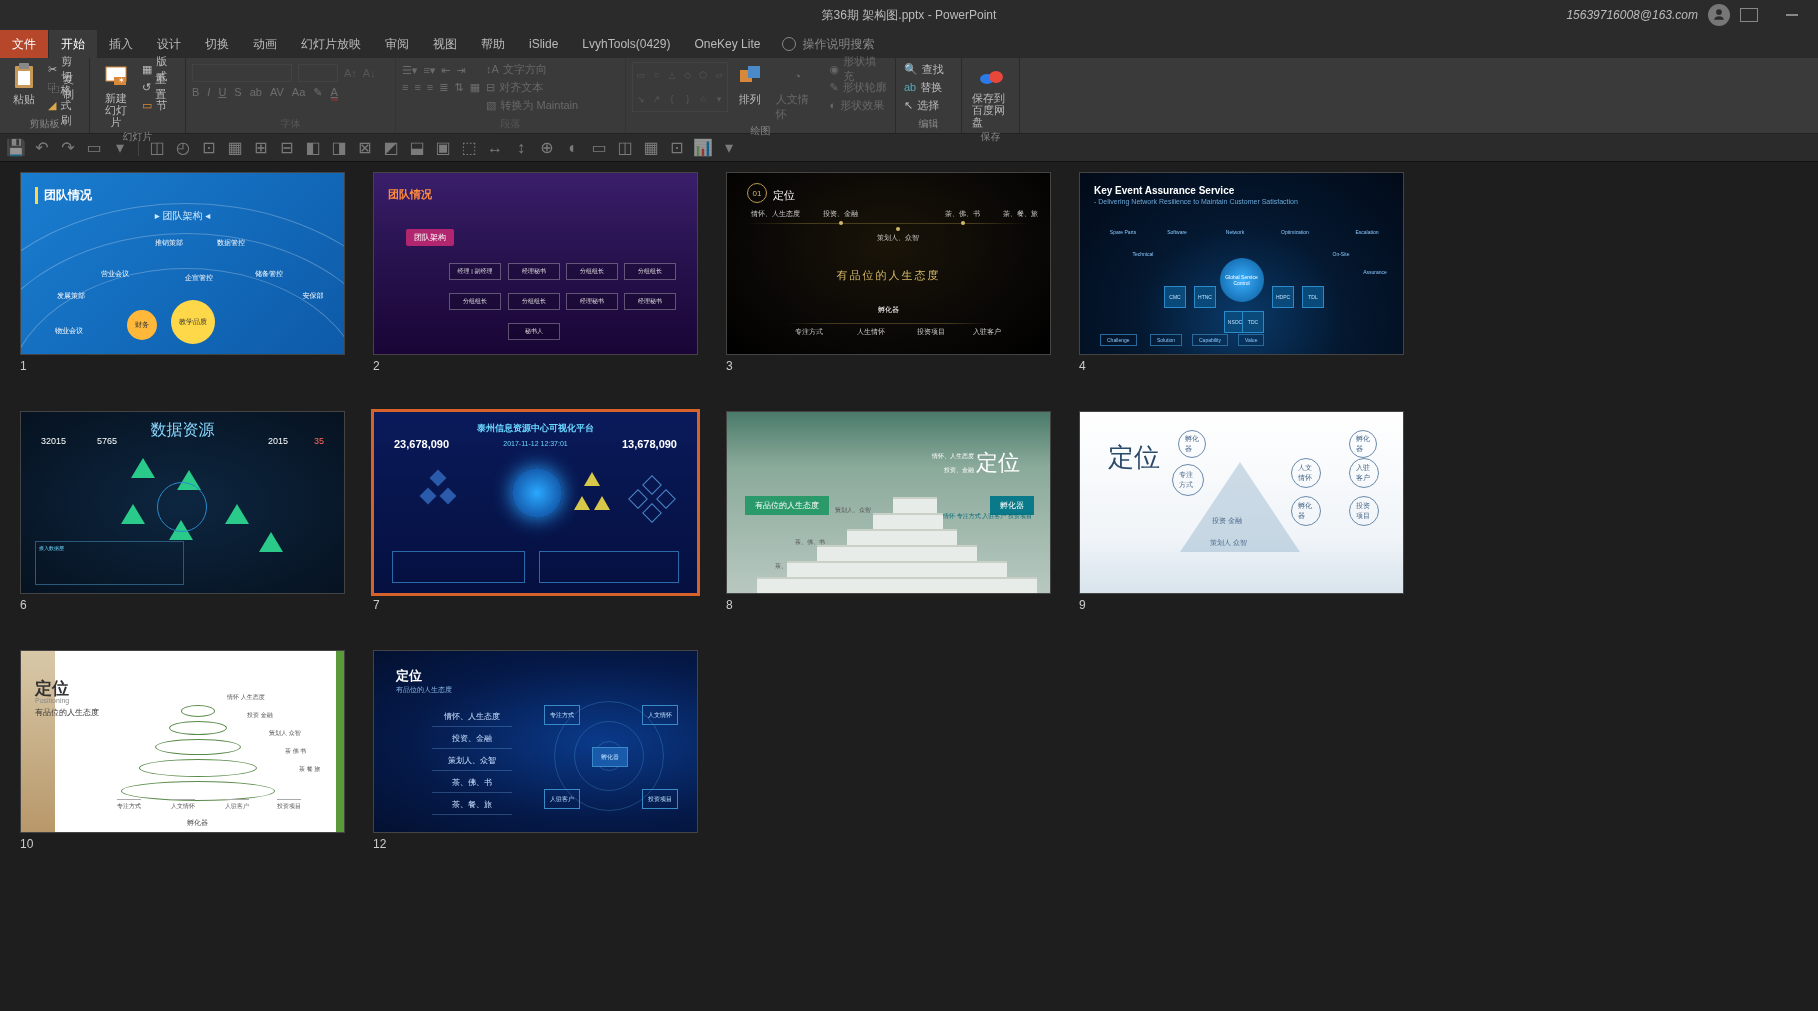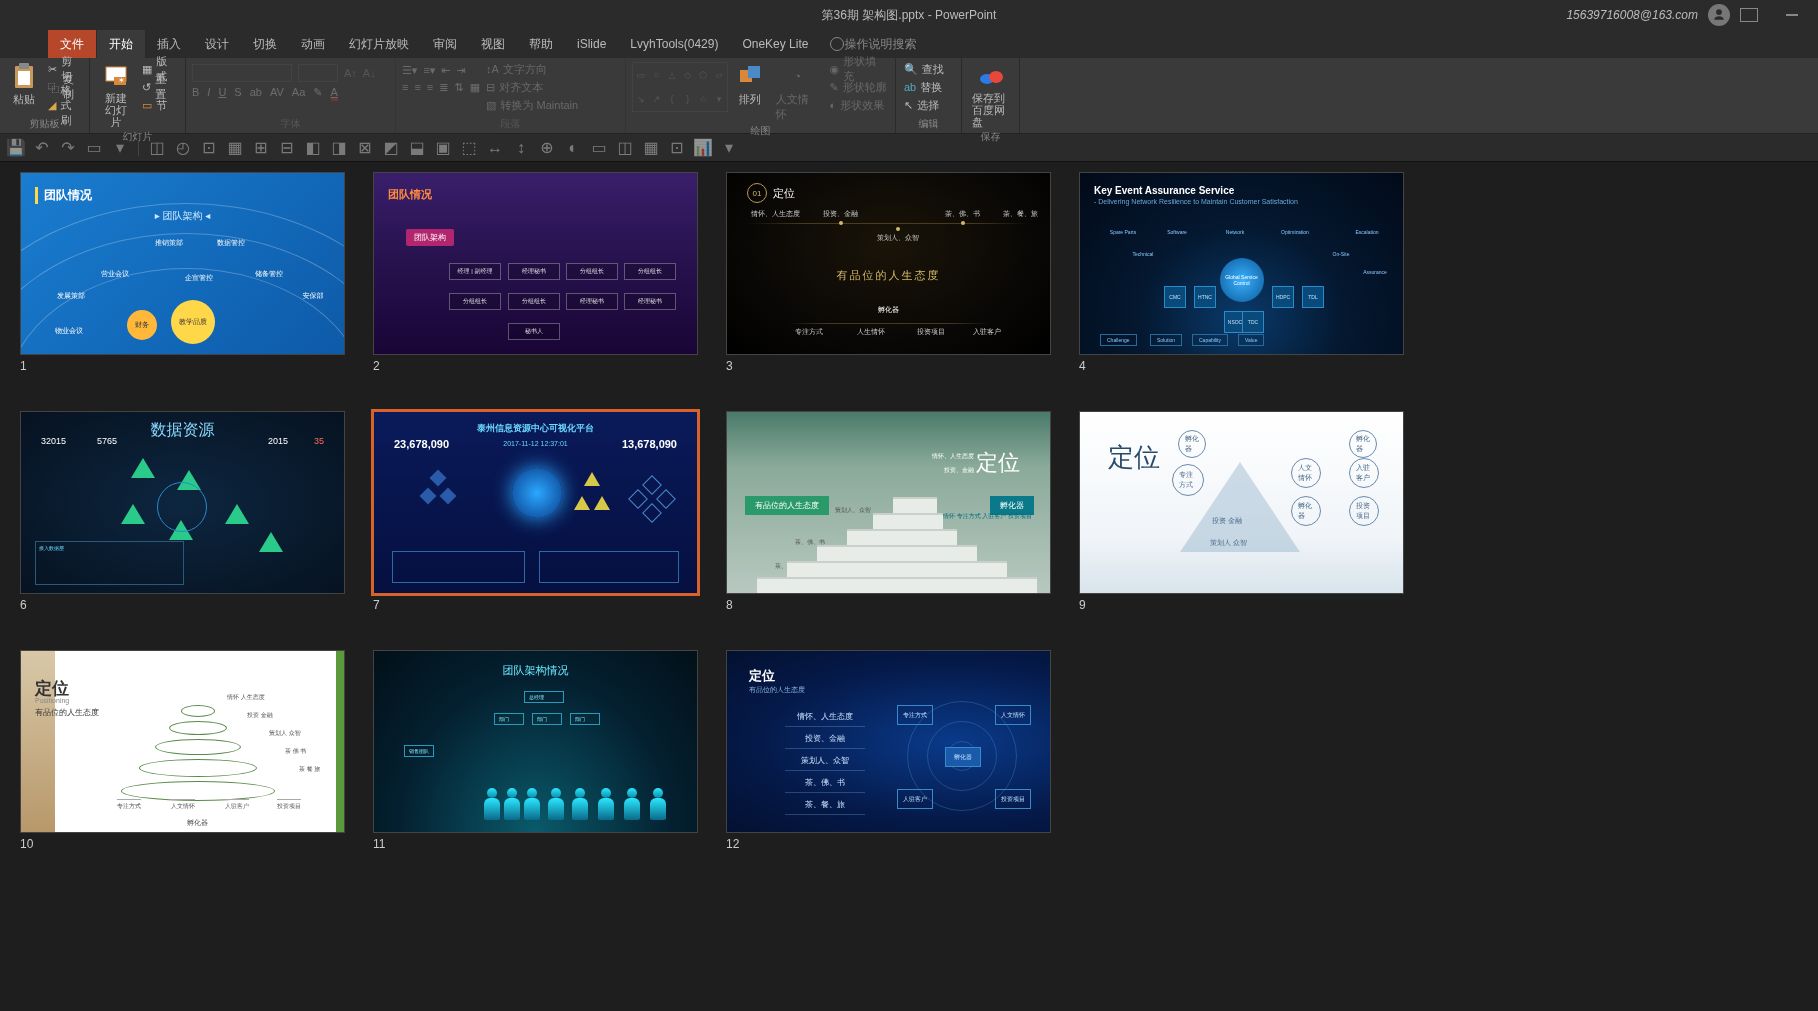--- a/index.html
+++ b/index.html
@@ -7,23 +7,23 @@
 .title-bar { height: 30px; background: #2b2b2b; display: flex; align-items: center; justify-content: center; position: relative; font-size: 12px; }
 .title-bar .center { color: #bbb; }
 .title-bar .right { position: absolute; right: 60px; display: flex; align-items: center; gap: 10px; color: #bbb; font-size: 12px; font-style: italic; }
 .avatar { width: 22px; height: 22px; border-radius: 50%; background: #777; display: inline-flex; align-items: center; justify-content: center; }
 .avatar svg { width: 14px; height: 14px; fill: #2b2b2b; }
 .win-btn { width: 18px; height: 14px; border: 1px solid #888; display: inline-block; }
 .minimize { position: absolute; right: 20px; width: 12px; height: 2px; background: #888; top: 14px; }
 
 .menu-bar { height: 28px; background: #2b2b2b; display: flex; align-items: stretch; font-size: 12px; }
 .menu-bar .tab { padding: 0 12px; display: flex; align-items: center; color: #bbb; cursor: pointer; }
-.menu-bar .tab.file { background: #b7472a; color: #fff; margin-right: 1px; margin-left: 48px; }
+.menu-bar .tab.file { background: #b7472a; color: #fff; margin-right: 1px; }
 .menu-bar .tab.active { background: #3a3a3a; color: #fff; }
-.menu-bar .bulb { margin-left: 10px; display: flex; align-items: center; color: #888; }
+.menu-bar .bulb { margin-left: 10px; display: flex; align-items: center; gap: 6px; color: #888; }
 .bulb-icon { width: 14px; height: 14px; border-radius: 50%; border: 1px solid #888; position: relative; }
 
 .ribbon { height: 76px; background: #3a3a3a; border-bottom: 1px solid #222; display: flex; }
 .ribbon-group { border-right: 1px solid #2a2a2a; display: flex; flex-direction: column; padding: 2px 6px 0; }
 .ribbon-group-label { font-size: 10px; color: #888; text-align: center; margin-top: auto; padding-bottom: 2px; }
 .ribbon-content { display: flex; align-items: flex-start; gap: 4px; flex: 1; }
 .ribbon-btn-lg { display: flex; flex-direction: column; align-items: center; gap: 2px; padding: 2px 4px; font-size: 11px; color: #bbb; }
 .ribbon-btn-lg .icon-box { width: 28px; height: 28px; display: flex; align-items: center; justify-content: center; }
 .ribbon-btn-sm { display: flex; align-items: center; gap: 4px; font-size: 11px; color: #bbb; padding: 1px 2px; height: 18px; }
 .ribbon-col { display: flex; flex-direction: column; gap: 0; }
@@ -47,21 +47,21 @@
 .arc { position:absolute; border:1px solid rgba(255,255,255,0.25); border-radius:50%; }
 .s1 .node{ position:absolute; width:30px; height:30px; border-radius:50%; background:#ffd84a; font-size:7px; color:#333; display:flex; align-items:center; justify-content:center; text-align:center;}
 .s1 .lbl{position:absolute;font-size:7px;color:#fff;text-align:center;width:40px;}
 
 .s2 { background: linear-gradient(180deg,#3a1e6b 0%,#2a1452 40%,#1a0536 100%); }
 .s2-title{position:absolute;top:14px;left:14px;color:#ff8b3e;font-size:11px;font-weight:bold;}
 .s2-badge{position:absolute;top:56px;left:32px;background:#b1266e;color:#fff;font-size:8px;padding:3px 8px;border-radius:2px;}
 .s2-box{position:absolute;border:1px solid rgba(255,255,255,0.3);font-size:6px;color:#ddd;padding:3px 4px;text-align:center;background:rgba(0,0,0,0.15);}
 
 .s3 { background: radial-gradient(ellipse at center 40%, #1a1408 0%, #0a0806 60%, #000 100%); }
-.s3-badge{position:absolute;top:10px;left:20px;display:flex;align-items:center;gap:6px;}
+.s3-badge{position:absolute;top:10px;left:20px;display:flex;align-items:flex-end;gap:6px;}
 .s3-num{width:20px;height:20px;border:1px solid #b89a4a;border-radius:50%;display:flex;align-items:center;justify-content:center;font-size:8px;color:#d4b968;}
 .s3-title{color:#fff;font-size:11px;}
 .s3-center{position:absolute;top:95px;left:0;right:0;text-align:center;color:#d4b968;font-size:11px;letter-spacing:2px;}
 .s3-item{position:absolute;font-size:7px;color:#ccc;text-align:center;}
 .s3-dot{width:4px;height:4px;border-radius:50%;background:#d4b968;margin:2px auto;}
 .s3-line{position:absolute;height:1px;background:linear-gradient(90deg,transparent,#6a5a2a 20%,#6a5a2a 80%,transparent);opacity:0.6;}
 
 .s4 { background: radial-gradient(ellipse at center 80%, #0a3a6a 0%, #041830 45%, #020a18 100%); }
 .s4-title{position:absolute;top:12px;left:14px;color:#fff;font-size:10px;font-weight:bold;}
 .s4-sub{position:absolute;top:25px;left:14px;color:#6aa8d8;font-size:7px;}
@@ -590,39 +590,20 @@
         <div style="position:absolute;bottom:4px;left:166px;font-size:7px;color:#555">孵化器</div>
         <div class="s10-lbl" style="top:40px;left:206px;border:none">情怀 人生态度</div>
         <div class="s10-lbl" style="top:58px;left:226px;border:none">投资 金融</div>
         <div class="s10-lbl" style="top:76px;left:248px;border:none">策划人 众智</div>
         <div class="s10-lbl" style="top:94px;left:264px;border:none">茶 佛 书</div>
         <div class="s10-lbl" style="top:112px;left:278px;border:none">茶 餐 旅</div>
       </div>
       <div class="slide-num">10</div>
     </div>
 
-    <div class="slide-wrap">
-      <div class="slide-thumb s11">
-        <div class="s11-title">团队架构情况</div>
-        <div class="s11-box" style="top:40px;left:150px;width:40px">总经理</div>
-        <div class="s11-box" style="top:62px;left:120px;width:30px">部门</div>
-        <div class="s11-box" style="top:62px;left:158px;width:30px">部门</div>
-        <div class="s11-box" style="top:62px;left:196px;width:30px">部门</div>
-        <div class="s11-box" style="top:94px;left:30px;width:30px">销售团队</div>
-        <div class="s11-person" style="left:110px"></div>
-        <div class="s11-person" style="left:130px"></div>
-        <div class="s11-person" style="left:150px"></div>
-        <div class="s11-person" style="left:174px"></div>
-        <div class="s11-person" style="left:198px"></div>
-        <div class="s11-person" style="left:224px"></div>
-        <div class="s11-person" style="left:250px"></div>
-        <div class="s11-person" style="left:276px"></div>
-      </div>
-      <div class="slide-num">11</div>
-    </div>
 
     <div class="slide-wrap">
       <div class="slide-thumb s12">
         <div class="s12-title">定位</div>
         <div class="s12-sub">有品位的人生态度</div>
         <div class="s12-row" style="top:56px;left:58px">情怀、人生态度</div>
         <div class="s12-row" style="top:78px;left:58px">投资、金融</div>
         <div class="s12-row" style="top:100px;left:58px">策划人、众智</div>
         <div class="s12-row" style="top:122px;left:58px">茶、佛、书</div>
         <div class="s12-row" style="top:144px;left:58px">茶、餐、旅</div>

